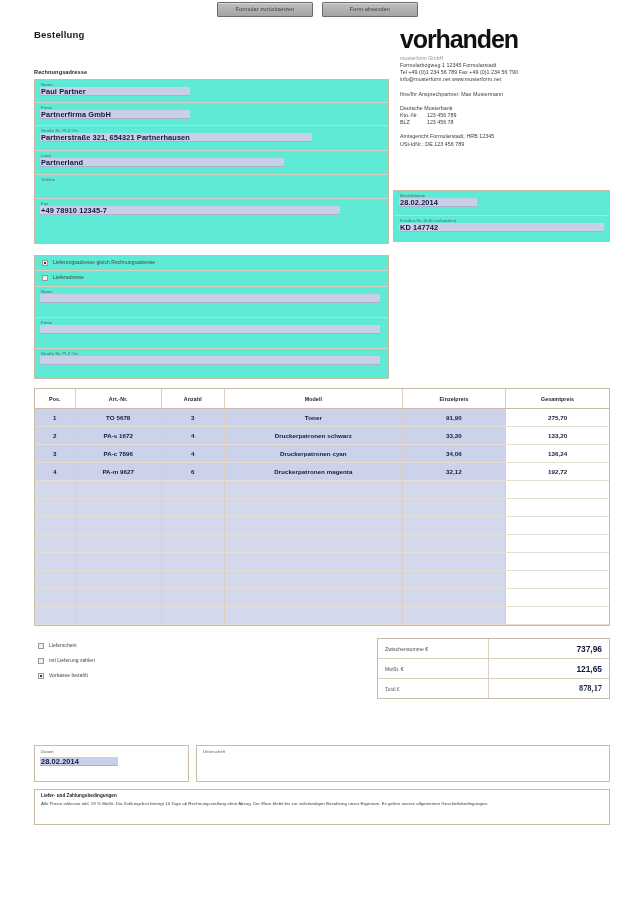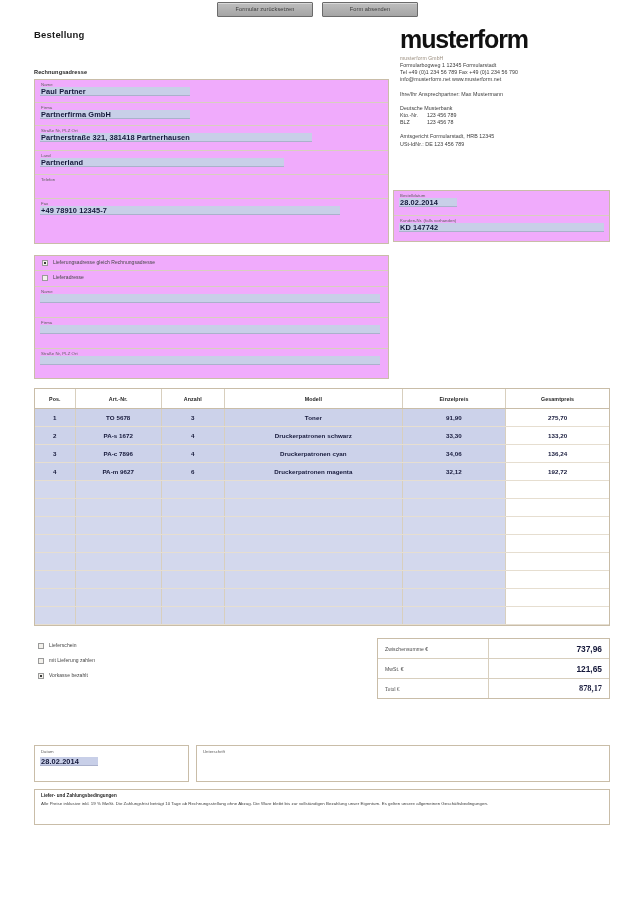--- a/index.html
+++ b/index.html
@@ -33,33 +33,33 @@
   .lh{position:absolute;right:25px;top:26px;width:210px;text-align:left;}
   .lh-logo{font-size:25px;font-weight:bold;letter-spacing:-1.1px;line-height:26px;color:#111;}
   .lh-sub{font-size:5.1px;color:#9a8d7e;margin-top:3px;line-height:7px;letter-spacing:.1px;}
   .lh-line{font-size:5.3px;color:#3a3a3a;line-height:7.2px;letter-spacing:.05px;}
   .lh-block{margin-top:7px;}
   .lh-tbl{display:table;border-collapse:collapse;}
   .lh-tr{display:table-row;}
   .lh-td{display:table-cell;font-size:5.3px;color:#3a3a3a;line-height:7.2px;padding-right:9px;white-space:nowrap;}
 
   
-  .group{position:absolute;border:1px solid #c9bda8;background:#f0abfc;box-sizing:border-box;}
+  .group{position:absolute;border:1px solid #c9bda8;background:#5eead4;box-sizing:border-box;}
   .frow{position:relative;border-bottom:1px solid #d8cfbe;box-sizing:border-box;padding:0;}
   .frow:last-child{border-bottom:none;}
   .flabel{font-size:4.3px;color:#5e5e5e;padding:1.5px 0 0 6px;line-height:5px;letter-spacing:.05px;}
   .finput{
     display:block;margin:0 5px 2px 5px;height:9px;
     background:#c8cfe8;border:none;border-bottom:1px solid #aab1cc;
     font-size:7.4px;font-weight:bold;color:#14183a;line-height:9px;
     padding-left:1px;box-sizing:border-box;letter-spacing:.1px;
     white-space:nowrap;overflow:hidden;
   }
   .finput.empty{color:transparent;}
-  .finput.short{width:58px;}
+  .finput.short{width:78px;}
   .finput.med{width:150px;}
 
   
   .cbrow{display:flex;align-items:center;gap:5px;padding:3px 0 3px 7px;}
   .cbox{width:6px;height:6px;border:1px solid #9a9a9a;background:#f3f1ec;
         box-sizing:border-box;flex:0 0 auto;position:relative;}
   .cbox.checked::after{content:"";position:absolute;left:1px;top:1px;right:1px;bottom:1px;
         background:#3a3a3a;}
   .cbl{font-size:5px;color:#444;letter-spacing:.05px;line-height:7px;}
 
@@ -113,21 +113,21 @@
 <div class="page">
 
   <div class="toolbar">
     <div class="tbtn">Formular zurücksetzen</div>
     <div class="tbtn">Form absenden</div>
   </div>
 
   <div class="doc-title">Bestellung</div>
 
   <div class="lh">
-    <div class="lh-logo">musterform</div>
+    <div class="lh-logo">vorhanden</div>
     <div class="lh-sub">musterform GmbH</div>
     <div class="lh-line">Formularbogweg 1 12345 Formularstadt</div>
     <div class="lh-line">Tel +49 (0)1 234 56 789  Fax +49 (0)1 234 56 790</div>
     <div class="lh-line">info@musterform.net  www.musterform.net</div>
     <div class="lh-block">
       <div class="lh-line">Ihre/Ihr Ansprechpartner: Max Mustermann</div>
     </div>
     <div class="lh-block">
       <div class="lh-line">Deutsche Musterbank</div>
       <div class="lh-tbl">
@@ -153,21 +153,21 @@
     <div class="frow" style="height:23px;">
       <div class="flabel">Name</div>
       <div class="finput med">Paul Partner</div>
     </div>
     <div class="frow" style="height:23px;">
       <div class="flabel">Firma</div>
       <div class="finput med">Partnerfirma GmbH</div>
     </div>
     <div class="frow" style="height:25px;">
       <div class="flabel">Straße Nr, PLZ Ort</div>
-      <div class="finput" style="width:272px;">Partnerstraße 321, 381418 Partnerhausen</div>
+      <div class="finput" style="width:272px;">Partnerstraße 321, 654321 Partnerhausen</div>
     </div>
     <div class="frow" style="height:24px;">
       <div class="flabel">Land</div>
       <div class="finput" style="width:244px;">Partnerland</div>
     </div>
     <div class="frow" style="height:24px;">
       <div class="flabel">Telefon</div>
     </div>
     <div class="frow" style="height:24px;">
       <div class="flabel">Fax</div>

